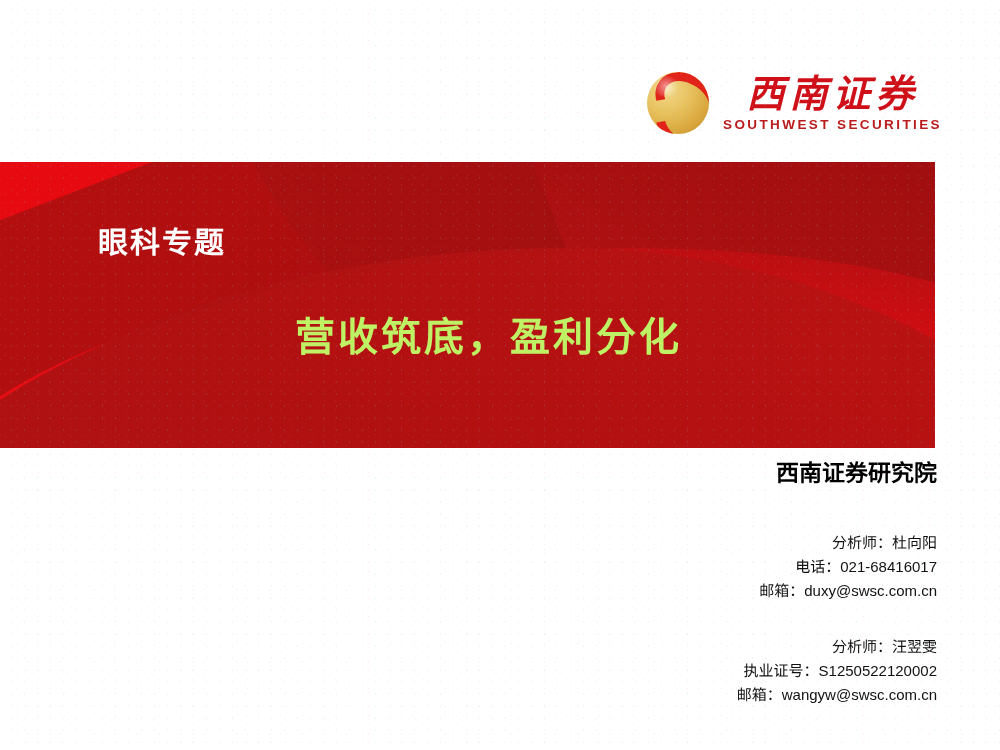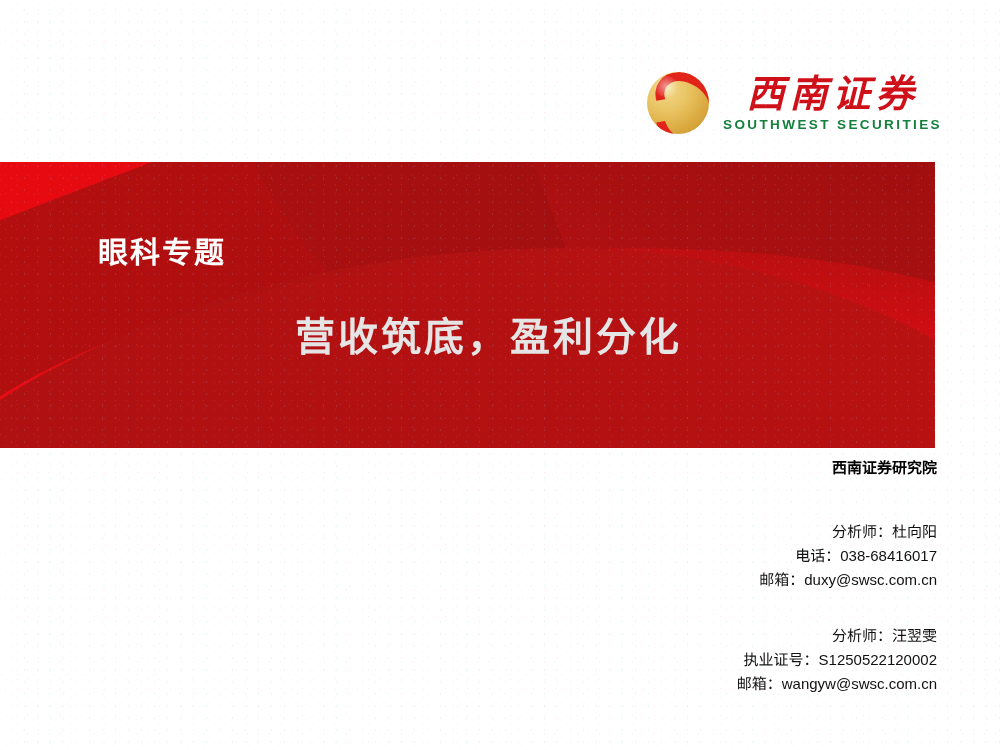--- a/index.html
+++ b/index.html
@@ -101,21 +101,21 @@
     font-weight: 700;
     font-style: italic;
     color: #cf1019;
     letter-spacing: 5px;
     white-space: nowrap;
   }
   .logo-en {
     margin-top: 5px;
     font-size: 13.5px;
     font-weight: 700;
-    color: #15803d;
+    color: #b91c1c;
     letter-spacing: 2.4px;
     white-space: nowrap;
   }
 
   
   .banner {
     position: absolute;
     left: 0;
     top: 162px;
     width: 935px;
@@ -184,50 +184,50 @@
   }
 
   .banner-text {
     position: relative;
     z-index: 10;
     height: 100%;
   }
   .kicker {
     position: absolute;
     left: 98px;
-    top: 66px;
+    top: 56px;
     color: #ffffff;
     font-size: 30px;
     font-weight: 700;
     letter-spacing: 2px;
     white-space: nowrap;
   }
   .main-title {
     position: absolute;
     left: 295px;
     top: 143px;
-    color: #e5e5e5;
+    color: #bef264;
     font-size: 40px;
     font-weight: 700;
     letter-spacing: 3px;
     white-space: nowrap;
   }
 
   
   .info {
     position: absolute;
     right: 63px;
     top: 458px;
     width: 500px;
     text-align: right;
     z-index: 20;
     color: #000000;
   }
   .org {
-    font-size: 15px;
+    font-size: 23px;
     font-weight: 700;
     line-height: 1.35;
     white-space: nowrap;
   }
   .date {
     font-size: 20px;
     font-weight: 700;
     line-height: 1.35;
     white-space: nowrap;
   }
@@ -272,21 +272,21 @@
       <div class="kicker">眼科专题</div>
       <div class="main-title">营收筑底，盈利分化</div>
     </div>
   </div>
 
   <div class="info">
     <div class="org">西南证券研究院</div>
 
     <div class="analyst-block">
       <div>分析师：杜向阳</div>
-      <div>电话：038-68416017</div>
+      <div>电话：021-68416017</div>
       <div>邮箱：duxy@swsc.com.cn</div>
     </div>
 
     <div class="analyst-block">
       <div>分析师：汪翌雯</div>
       <div>执业证号：S1250522120002</div>
       <div>邮箱：wangyw@swsc.com.cn</div>
     </div>
   </div>
 

